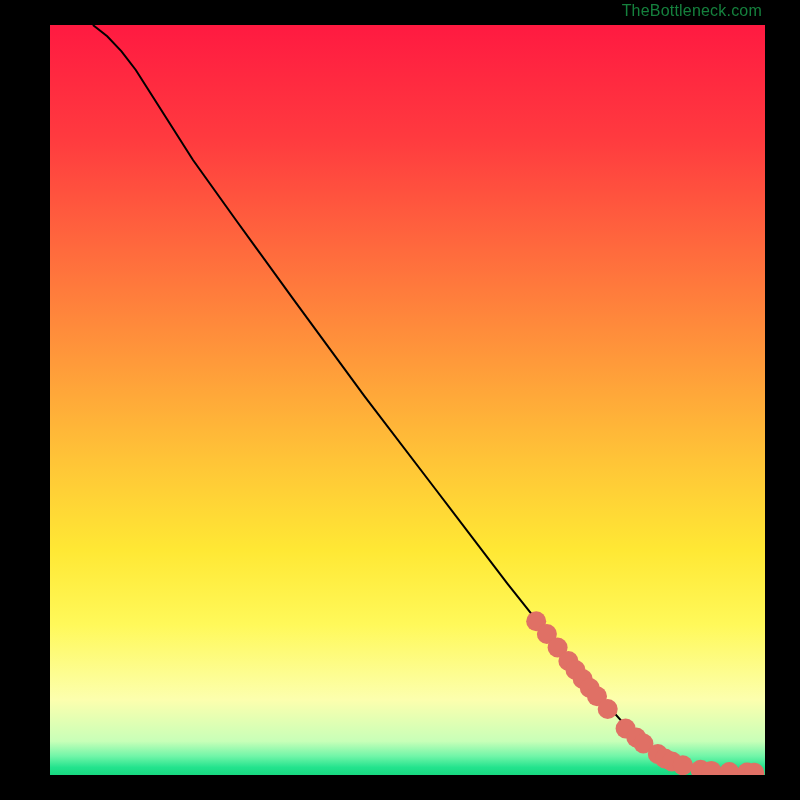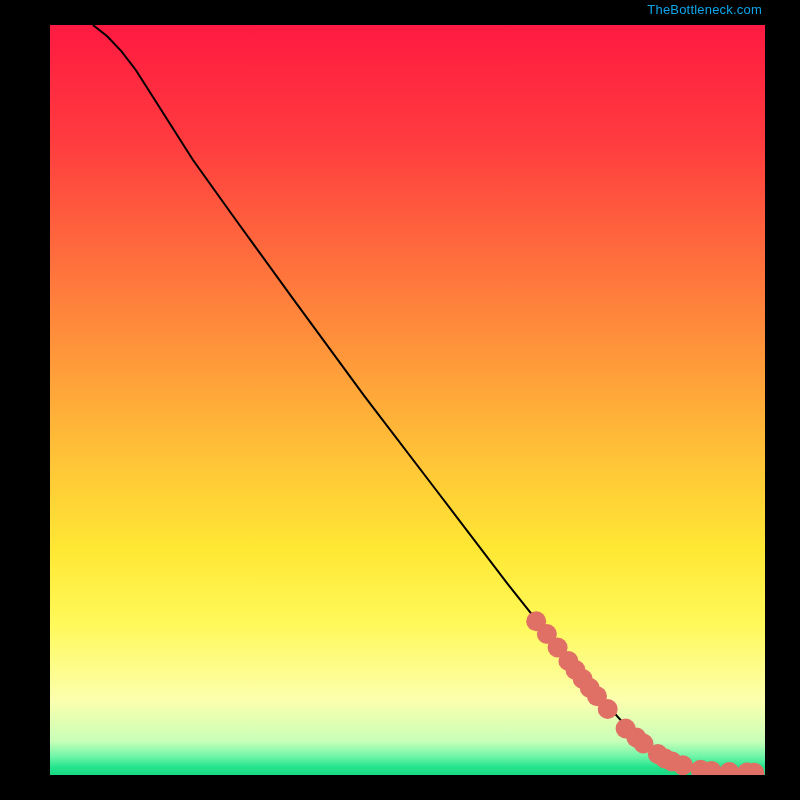--- a/index.html
+++ b/index.html
@@ -21,22 +21,22 @@
     position: absolute;
     left: 50px;
     top: 25px;
     width: 715px;
     height: 750px;
   }
   .attribution {
     position: absolute;
     top: 2px;
     right: 38px;
-    color: #0ea5e9;
-    font-size: 13px;
+    color: #15803d;
+    font-size: 16px;
     font-weight: 500;
     letter-spacing: 0.2px;
   }
   svg { display: block; }
 </style>
 </head>
 <body>
 
 <div class="stage">
 

